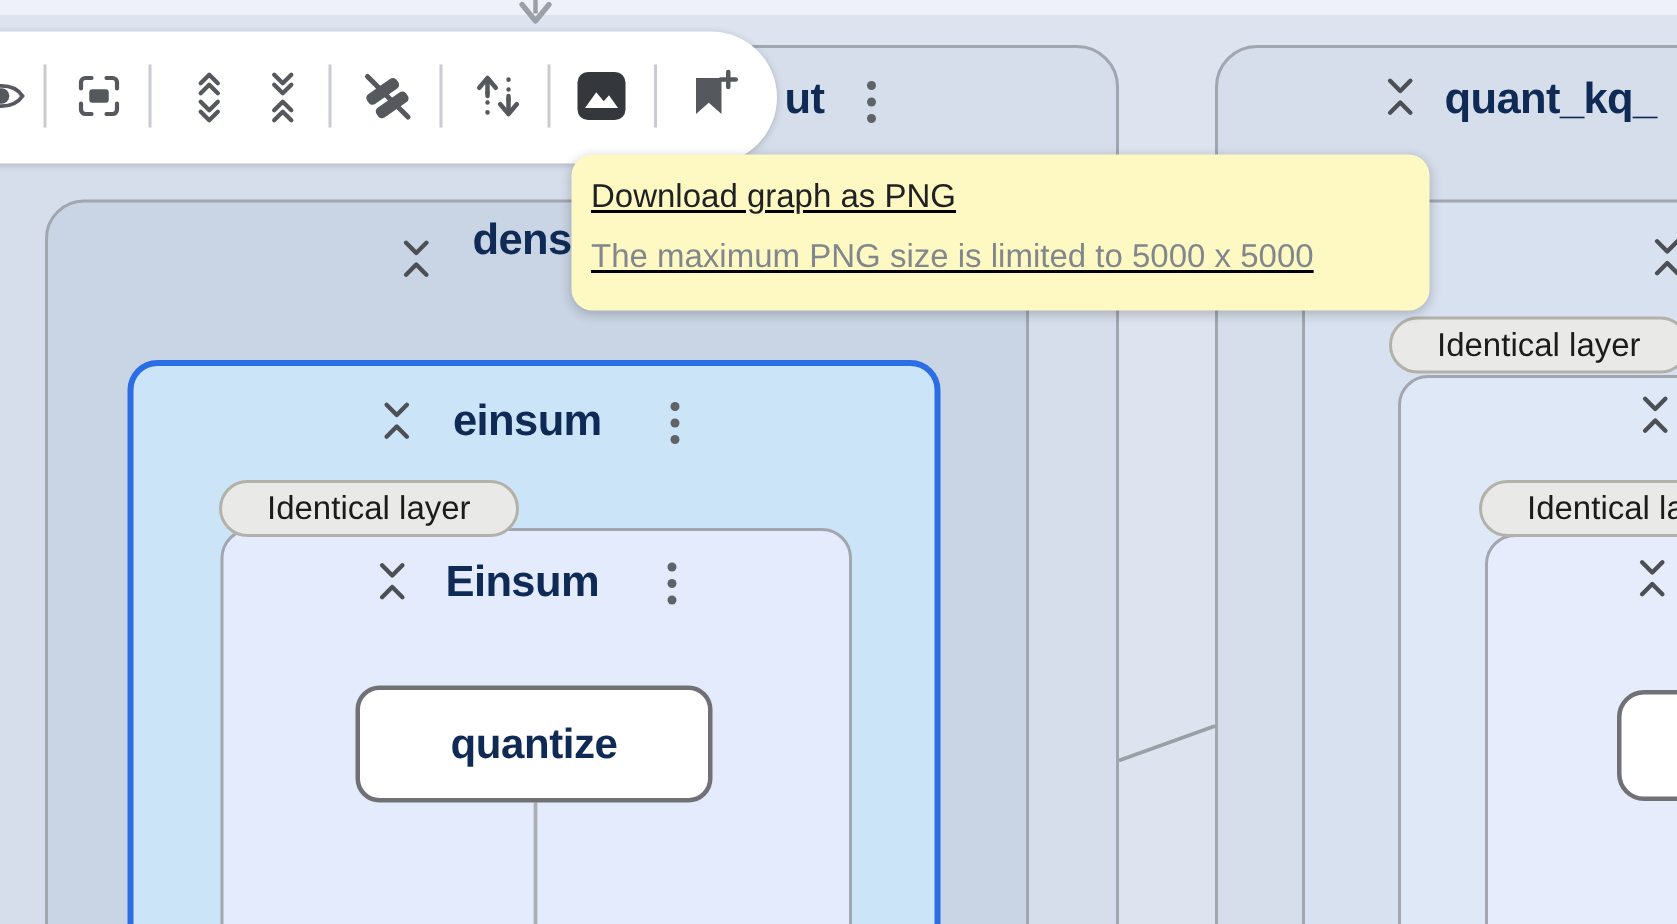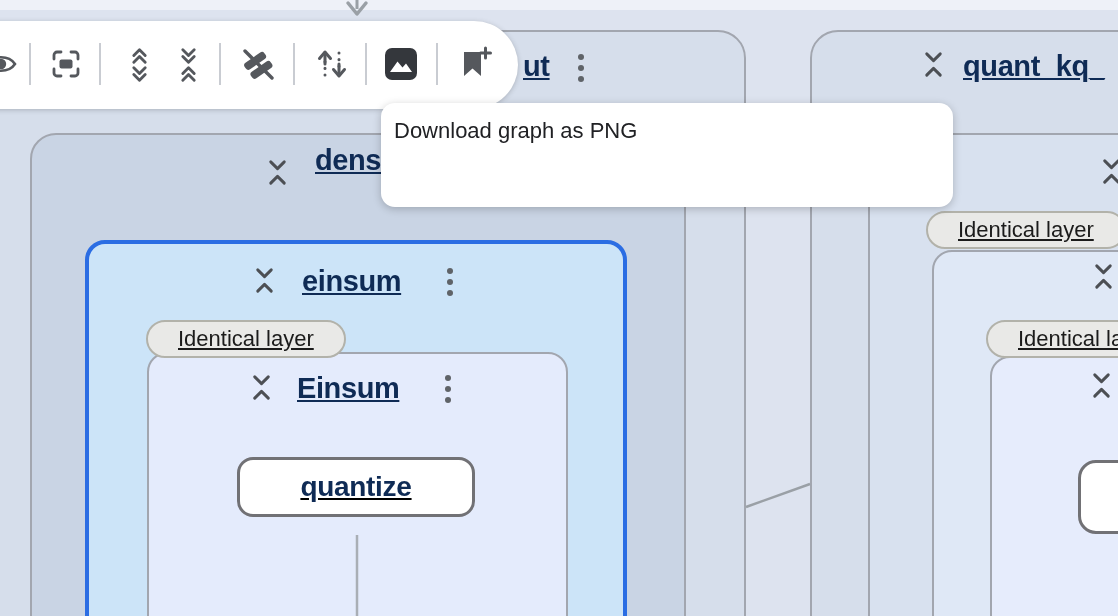--- a/index.html
+++ b/index.html
@@ -60,31 +60,32 @@
     border-radius:44px;
     box-shadow:0 1px 5px rgba(60,64,67,.28);
     z-index:30;
   }
   .tb-sep{position:absolute;top:43px;width:2px;height:42px;background:#c9ccd2;}
   
   .tooltip{
     position:absolute;
     left:381px;top:103px;
     width:572px;height:104px;
-    background:#ffffff;
+    background:#fef9c3;
     border-radius:14px;
     box-shadow:0 2px 8px rgba(0,0,0,.22);
     z-index:40;
     padding:13px 0 0 13px;
     box-sizing:border-box;
+    text-decoration:underline;
   }
   .tooltip .tt-title{font-size:22px;color:#202124;font-weight:500;line-height:30px;}
   .tooltip .tt-body{font-size:22px;color:#82878d;font-weight:400;line-height:30px;margin-top:10px;}
   .edges{position:absolute;left:0;top:0;z-index:12;pointer-events:none;}
-  .z20{z-index:20;text-decoration:underline;}
+  .z20{z-index:20;}
 </style>
 </head>
 <body>
 
 <svg width="0" height="0" style="position:absolute">
   <defs>
     <symbol id="ic-collapse" viewBox="0 0 22 30">
       <path d="M4 4 L11 11 L18 4" fill="none" stroke="#4c4f54" stroke-width="3" stroke-linecap="round" stroke-linejoin="round"></path>
       <path d="M4 26 L11 19 L18 26" fill="none" stroke="#4c4f54" stroke-width="3" stroke-linecap="round" stroke-linejoin="round"></path>
     </symbol>
@@ -114,21 +115,21 @@
 
 <div class="layer" style="left:990px;top:356px;width:242px;height:340px;background:#e6ecfc;border-radius:20px;"></div>
 
 <svg class="edges" width="1118" height="616">
   <path d="M357 0 L357 9" stroke="#9aa0a6" stroke-width="3" fill="none"></path>
   <path d="M348 3 L357 14 L366 3" stroke="#9aa0a6" stroke-width="3.5" fill="none" stroke-linecap="round" stroke-linejoin="round"></path>
   <path d="M746 507 L810 484" stroke="#9aa0a6" stroke-width="2.5" fill="none"></path>
   <path d="M357 535 L357 618" stroke="#a9aeb5" stroke-width="2.5" fill="none"></path>
 </svg>
 
-<div class="op-node z20" style="left:237px;top:457px;width:238px;height:60px;text-align:center;">
+<div class="op-node z20" style="left:237px;top:457px;width:238px;height:78px;text-align:center;">
   <span class="op-label">quantize</span>
 </div>
 <div class="op-node z20" style="left:1078px;top:460px;width:130px;height:74px;border-radius:18px;"></div>
 
 <div class="hdr-title z20" style="left:523px;top:50px;">ut</div>
 <div class="kebab z20" style="left:577px;top:53px;"><svg viewBox="0 0 8 30" width="8" height="30">
       <use href="#ic-kebab"></use>
     </svg></div>
 
 <div class="collapse-glyph z20" style="left:922px;top:50px;">
@@ -258,13 +259,14 @@
     <path d="M8 7 h17 v24 l-8.5 -7.5 l-8.5 7.5 Z" fill="#55585d"></path>
     <g stroke="#55585d" stroke-width="3" stroke-linecap="round">
       <path d="M29.5 3 V13"></path>
         <path d="M24.5 8 H34.5"></path>
     </g>
   </svg>
 </div>
 
 <div class="tooltip">
   <div class="tt-title">Download graph as PNG</div>
+  <div class="tt-body">The maximum PNG size is limited to 5000 x 5000</div>
 </div>
 
 </body></html>

